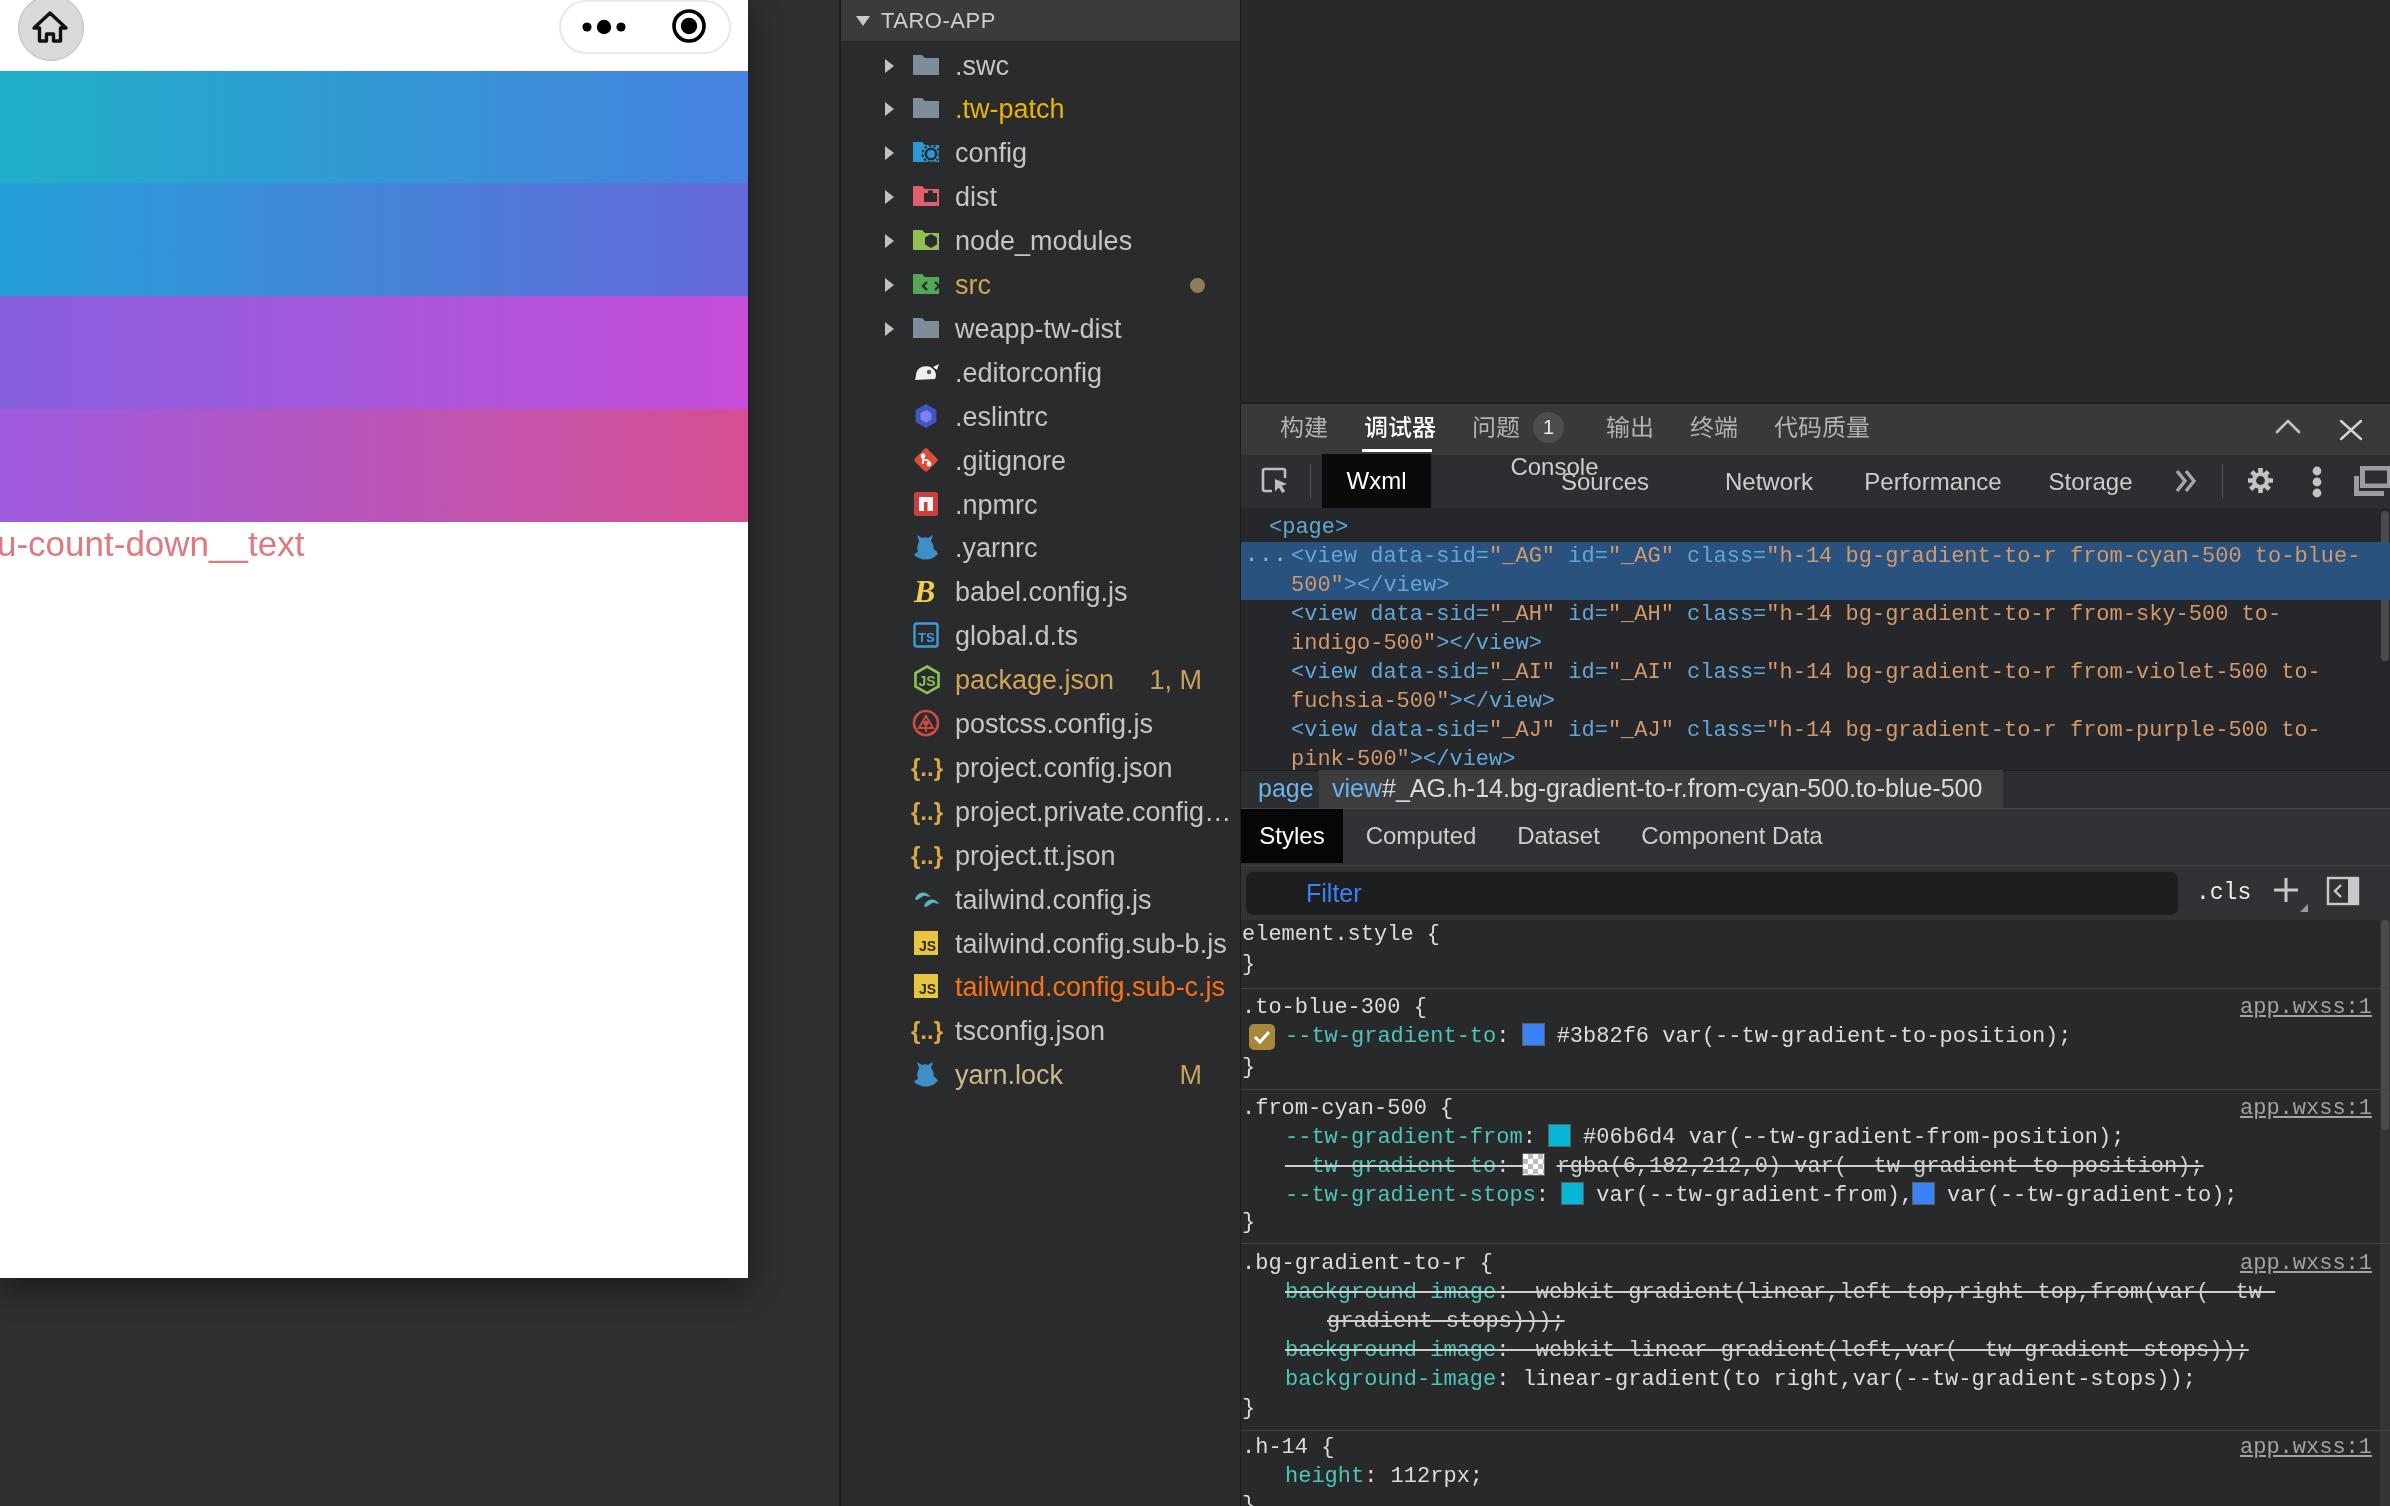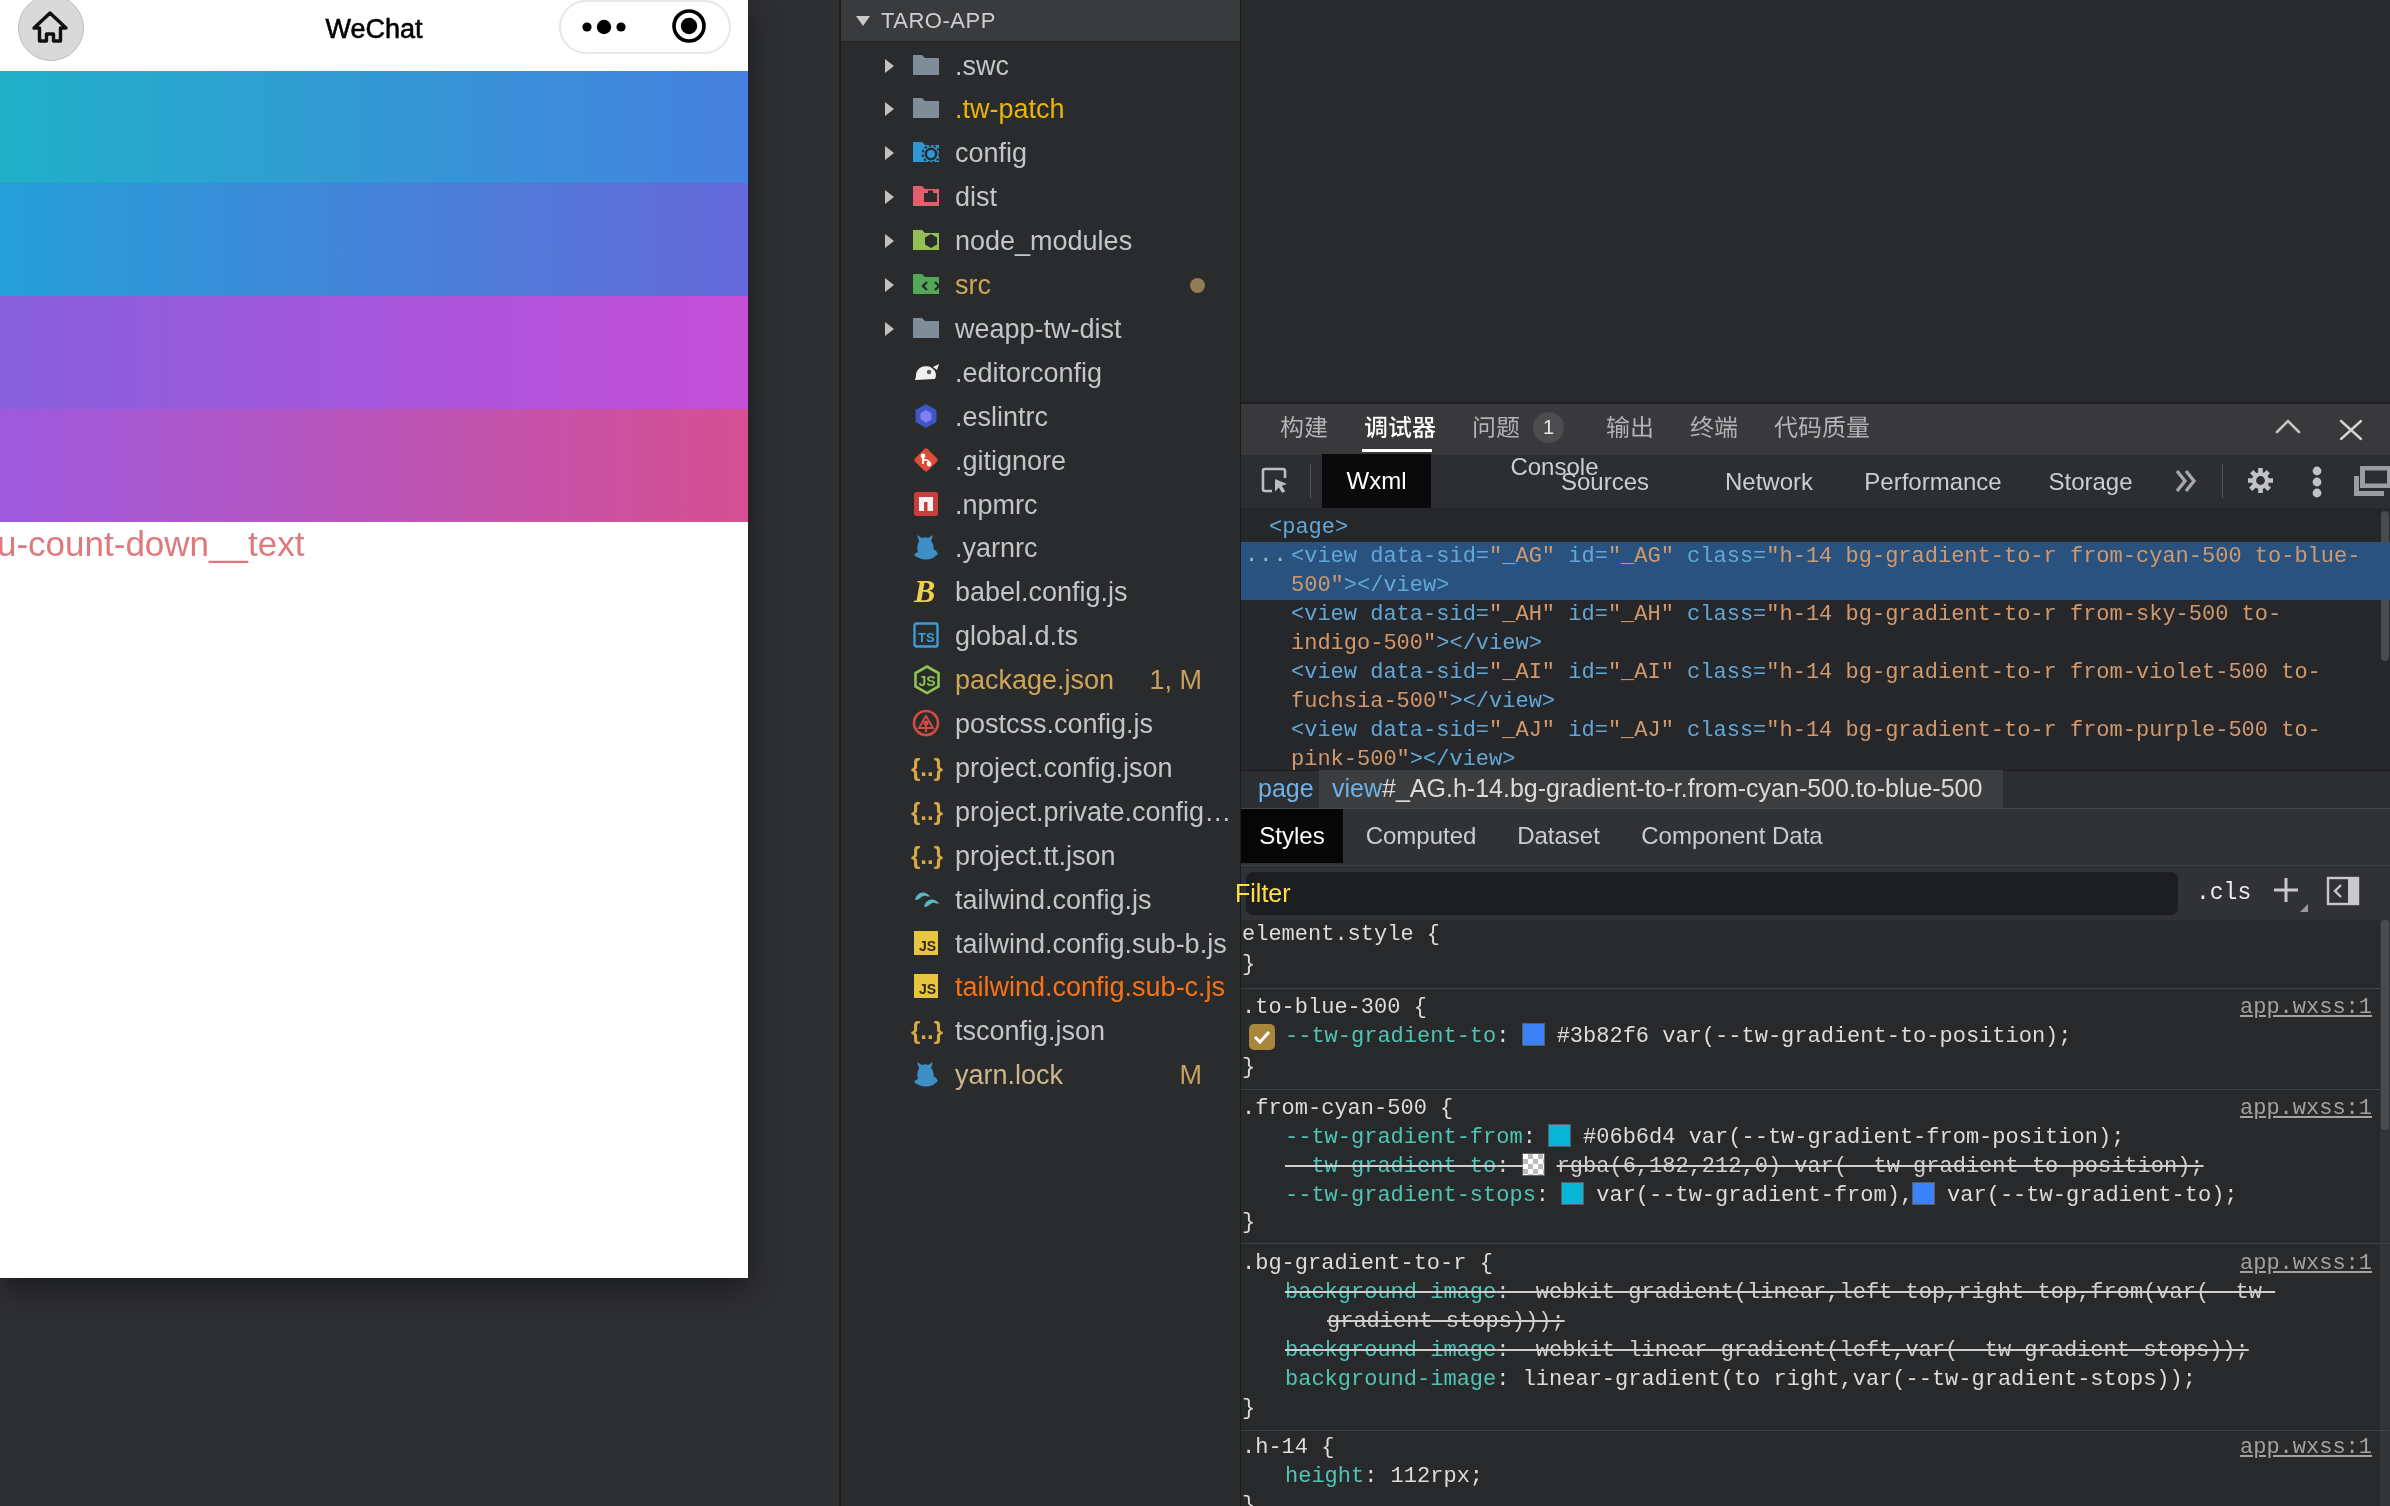--- a/index.html
+++ b/index.html
@@ -20,21 +20,20 @@
 <div class="a" style="left:0;top:0;width:748px;height:1278px;background:#fff;box-shadow:0 10px 30px rgba(0,0,0,.45)">
 <div class="a" style="left:0;top:70.5px;width:748px;height:112.75px;background:linear-gradient(to right,#06b6d4,#3b82f6);filter:saturate(.82)"></div>
 <div class="a" style="left:0;top:183.2px;width:748px;height:112.75px;background:linear-gradient(to right,#0ea5e9,#6366f1);filter:saturate(.82)"></div>
 <div class="a" style="left:0;top:296.0px;width:748px;height:112.75px;background:linear-gradient(to right,#8b5cf6,#d946ef);filter:saturate(.82)"></div>
 <div class="a" style="left:0;top:408.8px;width:748px;height:112.75px;background:linear-gradient(to right,#a855f7,#ec4899);filter:saturate(.82)"></div>
 <div class="a" style="left:-3px;top:524px;font-size:35px;color:#e0797d;white-space:pre">u-count-down__text</div>
 <div class="a" style="left:18px;top:-5px;width:64px;height:64px;border-radius:50%;background:#d9d9d9;border:1px solid #bdbdbd"></div>
 <svg class="a" style="left:30px;top:8px" width="40" height="40" viewBox="0 0 40 40" fill="none" stroke="#111" stroke-width="3.4" stroke-linejoin="round" stroke-linecap="round">
 <path d="M20 5 L4 20 H9.5 V33 H16.5 V26 H23.5 V33 H30.5 V20 H36 Z"></path>
     </svg>
-<div class="a" style="left:0;top:14px;width:748px;text-align:center;font-size:27px;font-weight:400;color:#000;-webkit-text-stroke:0.6px #000">WeChat</div>
 <div class="a" style="left:559px;top:0px;width:172px;height:54px;border-radius:28px;background:#fff;border:2px solid #e7e7e7;box-sizing:border-box"></div>
 <svg class="a" style="left:559px;top:0px" width="172" height="54" viewBox="0 0 172 54" fill="#000">
 <circle cx="28" cy="27" r="4.6"></circle>
       <circle cx="45" cy="27" r="7.2"></circle>
       <circle cx="62" cy="27" r="4.6"></circle>
 <circle cx="130" cy="26" r="15" fill="none" stroke="#000" stroke-width="3.6"></circle>
       <circle cx="130" cy="26" r="8.2"></circle>
 </svg>
 </div>
 <div class="a" style="left:839px;top:0;width:2px;height:1506px;background:#1d1d1e"></div>
@@ -275,21 +274,21 @@
 <div class="a" style="left:1319px;top:770px;width:684px;height:38px;background:#3b3d3f"></div>
 <div class="a" style="left:1332px;top:771px;height:35px;line-height:35px;font-size:25px"><span style="color:#6db2e8">view</span><span style="color:#dadada">#_AG</span><span style="color:#dadada">.h-14.bg-gradient-to-r.from-cyan-500.to-blue-500</span></div>
 <div class="a" style="left:1241px;top:808px;width:1149px;height:57px;background:#313235;border-top:1px solid #47484a;box-sizing:border-box"></div>
 <div class="a" style="left:1241px;top:809px;width:102px;height:54px;background:#060607"></div>
 <div class="tlab" style="left:1241px;top:809px;width:102px;height:54px;line-height:54px;text-align:center;color:#fff">Styles</div>
 <div class="tlab" style="left:1291.0px;top:809px;width:260px;height:54px;line-height:54px;text-align:center">Computed</div>
 <div class="tlab" style="left:1428.5px;top:809px;width:260px;height:54px;line-height:54px;text-align:center">Dataset</div>
 <div class="tlab" style="left:1602.0px;top:809px;width:260px;height:54px;line-height:54px;text-align:center">Component Data</div>
 <div class="a" style="left:1241px;top:865px;width:1149px;height:55px;background:#313235;border-top:1px solid #404143;box-sizing:border-box"></div>
 <div class="a" style="left:1246px;top:872px;width:932px;height:43px;border-radius:7px;background:#1d1e20"></div>
-<div class="a" style="left:1235px;top:872px;height:25px;line-height:43px;font-size:25px;color:#fde047">Filter</div>
+<div class="a" style="left:1306px;top:872px;height:25px;line-height:43px;font-size:25px;color:#3b82f6">Filter</div>
 <div class="a mono" style="left:2196px;top:872px;height:43px;line-height:43px;font-size:23px;color:#ededed">.cls</div>
 <svg class="a" style="left:2270px;top:874px" width="40" height="40" viewBox="0 0 40 40">
 <path d="M16 4 v24 M4 16 h24" stroke="#c9c9c9" stroke-width="3" fill="none"></path>
 <path d="M30 30 l8 0 l0 8 z" fill="#9a9a9a" transform="rotate(90 34 34)"></path>
   </svg>
 <svg class="a" style="left:2326px;top:876px" width="34" height="30" viewBox="0 0 34 30">
 <rect x="2" y="2" width="30" height="26" fill="none" stroke="#c9c9c9" stroke-width="2.4"></rect>
 <rect x="22" y="2" width="10" height="26" fill="#c9c9c9"></rect>
 <path d="M15 9 l-6 6 l6 6" fill="none" stroke="#c9c9c9" stroke-width="2.4"></path>
   </svg>

